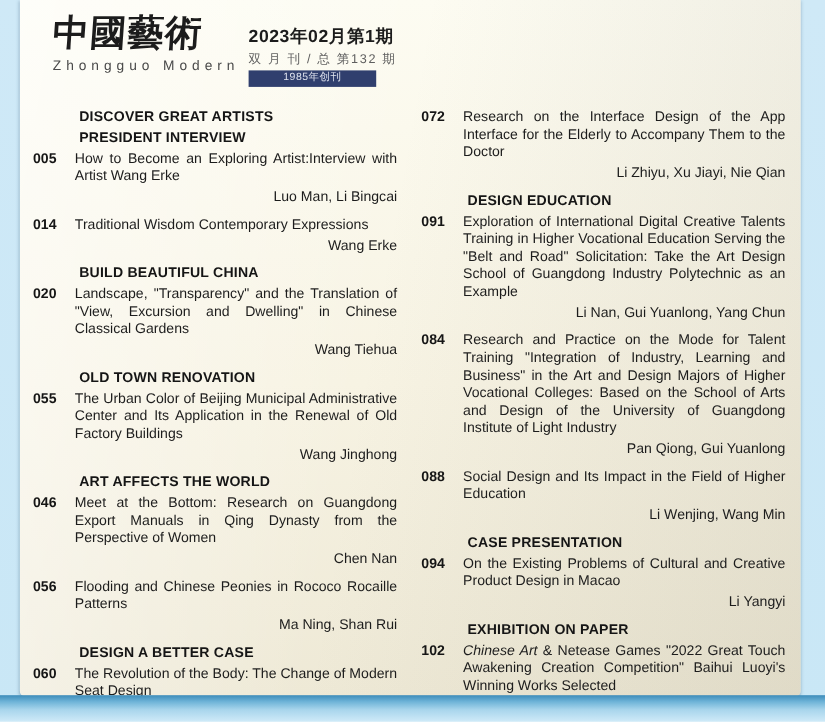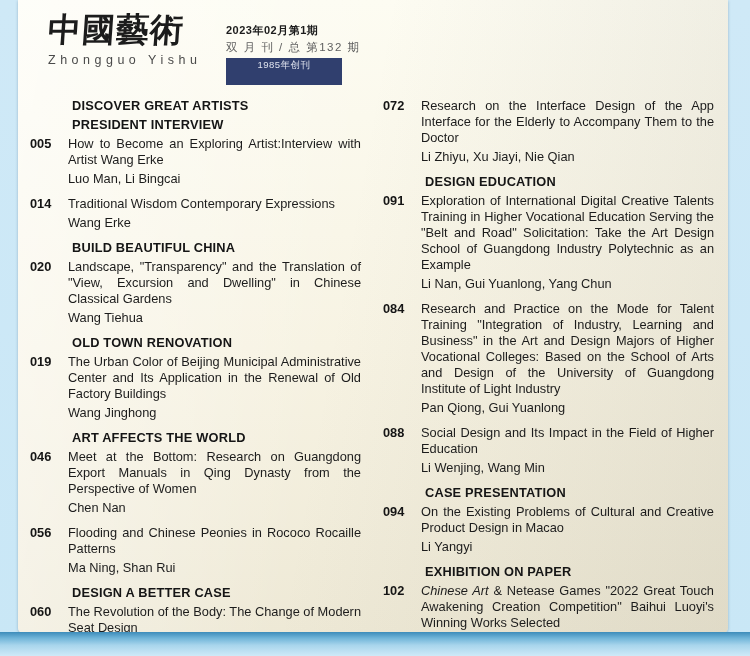--- a/index.html
+++ b/index.html
@@ -30,53 +30,53 @@
   .logo-block { width: 172px; }
   .logo-cn {
     font-family: "DejaVu Serif", serif;
     font-weight: bold; font-size: 33px; line-height: 40px;
     letter-spacing: 1px; transform: skewX(-4deg); white-space: nowrap;
   }
   .logo-py {
     font-size: 12.5px; letter-spacing: 4.5px; color: #4a4a4a; margin-top: 3px; white-space: nowrap;
   }
   .issue-block { margin-left: 6px; padding-top: 13px; }
-  .issue-line1 { font-size: 11px; font-weight: bold; letter-spacing: 0.5px; white-space: nowrap; }
+  .issue-line1 { font-size: 16px; font-weight: bold; letter-spacing: 0.5px; white-space: nowrap; }
   .issue-line2 { font-size: 11.5px; color: #5f5f5f; letter-spacing: 1.5px; margin-top: 2px; white-space: nowrap; }
   .founded-badge {
-    margin-top: 3px; width: 116px; height: 27px;
+    margin-top: 3px; width: 116px; height: 15px;
     background: #303f6e; color: #dfe3ee;
     font-size: 9.5px; line-height: 13px; text-align: center; letter-spacing: 0.5px;
   }
   
   .toc { display: flex; gap: 22px; margin-top: 10px; }
   .col { width: 338px; }
   .block { margin-top: 9px; }
   .block:first-child { margin-top: 0; }
   .heading {
     margin-left: 42px; font-size: 12.8px; font-weight: bold;
     letter-spacing: 0.2px; line-height: 16px; margin-bottom: 3px; color: #151515;
   }
   .entry { display: grid; grid-template-columns: 38px 1fr; margin-bottom: 9px; }
   .pg { font-size: 12.8px; font-weight: bold; line-height: 16px; color: #151515; }
   .entry-body { min-width: 0; }
   .title { font-size: 12.8px; line-height: 16px; text-align: justify; }
   .title em { font-style: italic; }
-  .authors { font-size: 12.8px; line-height: 16px; text-align: left; margin-top: 3px; }
+  .authors { font-size: 12.8px; line-height: 16px; text-align: right; margin-top: 3px; }
   .rc-offset { margin-top: 33px; }
 </style>
 </head>
 <body>
 
 <div class="paper">
 
   <header class="masthead">
     <div class="logo-block">
       <div class="logo-cn">中國藝術</div>
-      <div class="logo-py">Zhongguo Yishu</div>
+      <div class="logo-py">Zhongguo Modern</div>
     </div>
     <div class="issue-block">
       <div class="issue-line1">2023年02月第1期</div>
       <div class="issue-line2">双 月 刊 / 总 第132 期</div>
       <div class="founded-badge">1985年创刊</div>
     </div>
   </header>
 
   <main class="toc">
 
@@ -108,21 +108,21 @@
           <div class="entry-body">
             <div class="title">Landscape, "Transparency" and the Translation of "View, Excursion and Dwelling" in Chinese Classical Gardens</div>
             <div class="authors">Wang Tiehua</div>
           </div>
         </div>
       </div>
 
       <div class="block">
         <div class="heading">OLD TOWN RENOVATION</div>
         <div class="entry">
-          <div class="pg">019</div>
+          <div class="pg">055</div>
           <div class="entry-body">
             <div class="title">The Urban Color of Beijing Municipal Administrative Center and Its Application in the Renewal of Old Factory Buildings</div>
             <div class="authors">Wang Jinghong</div>
           </div>
         </div>
       </div>
 
       <div class="block">
         <div class="heading">ART AFFECTS THE WORLD</div>
         <div class="entry">

